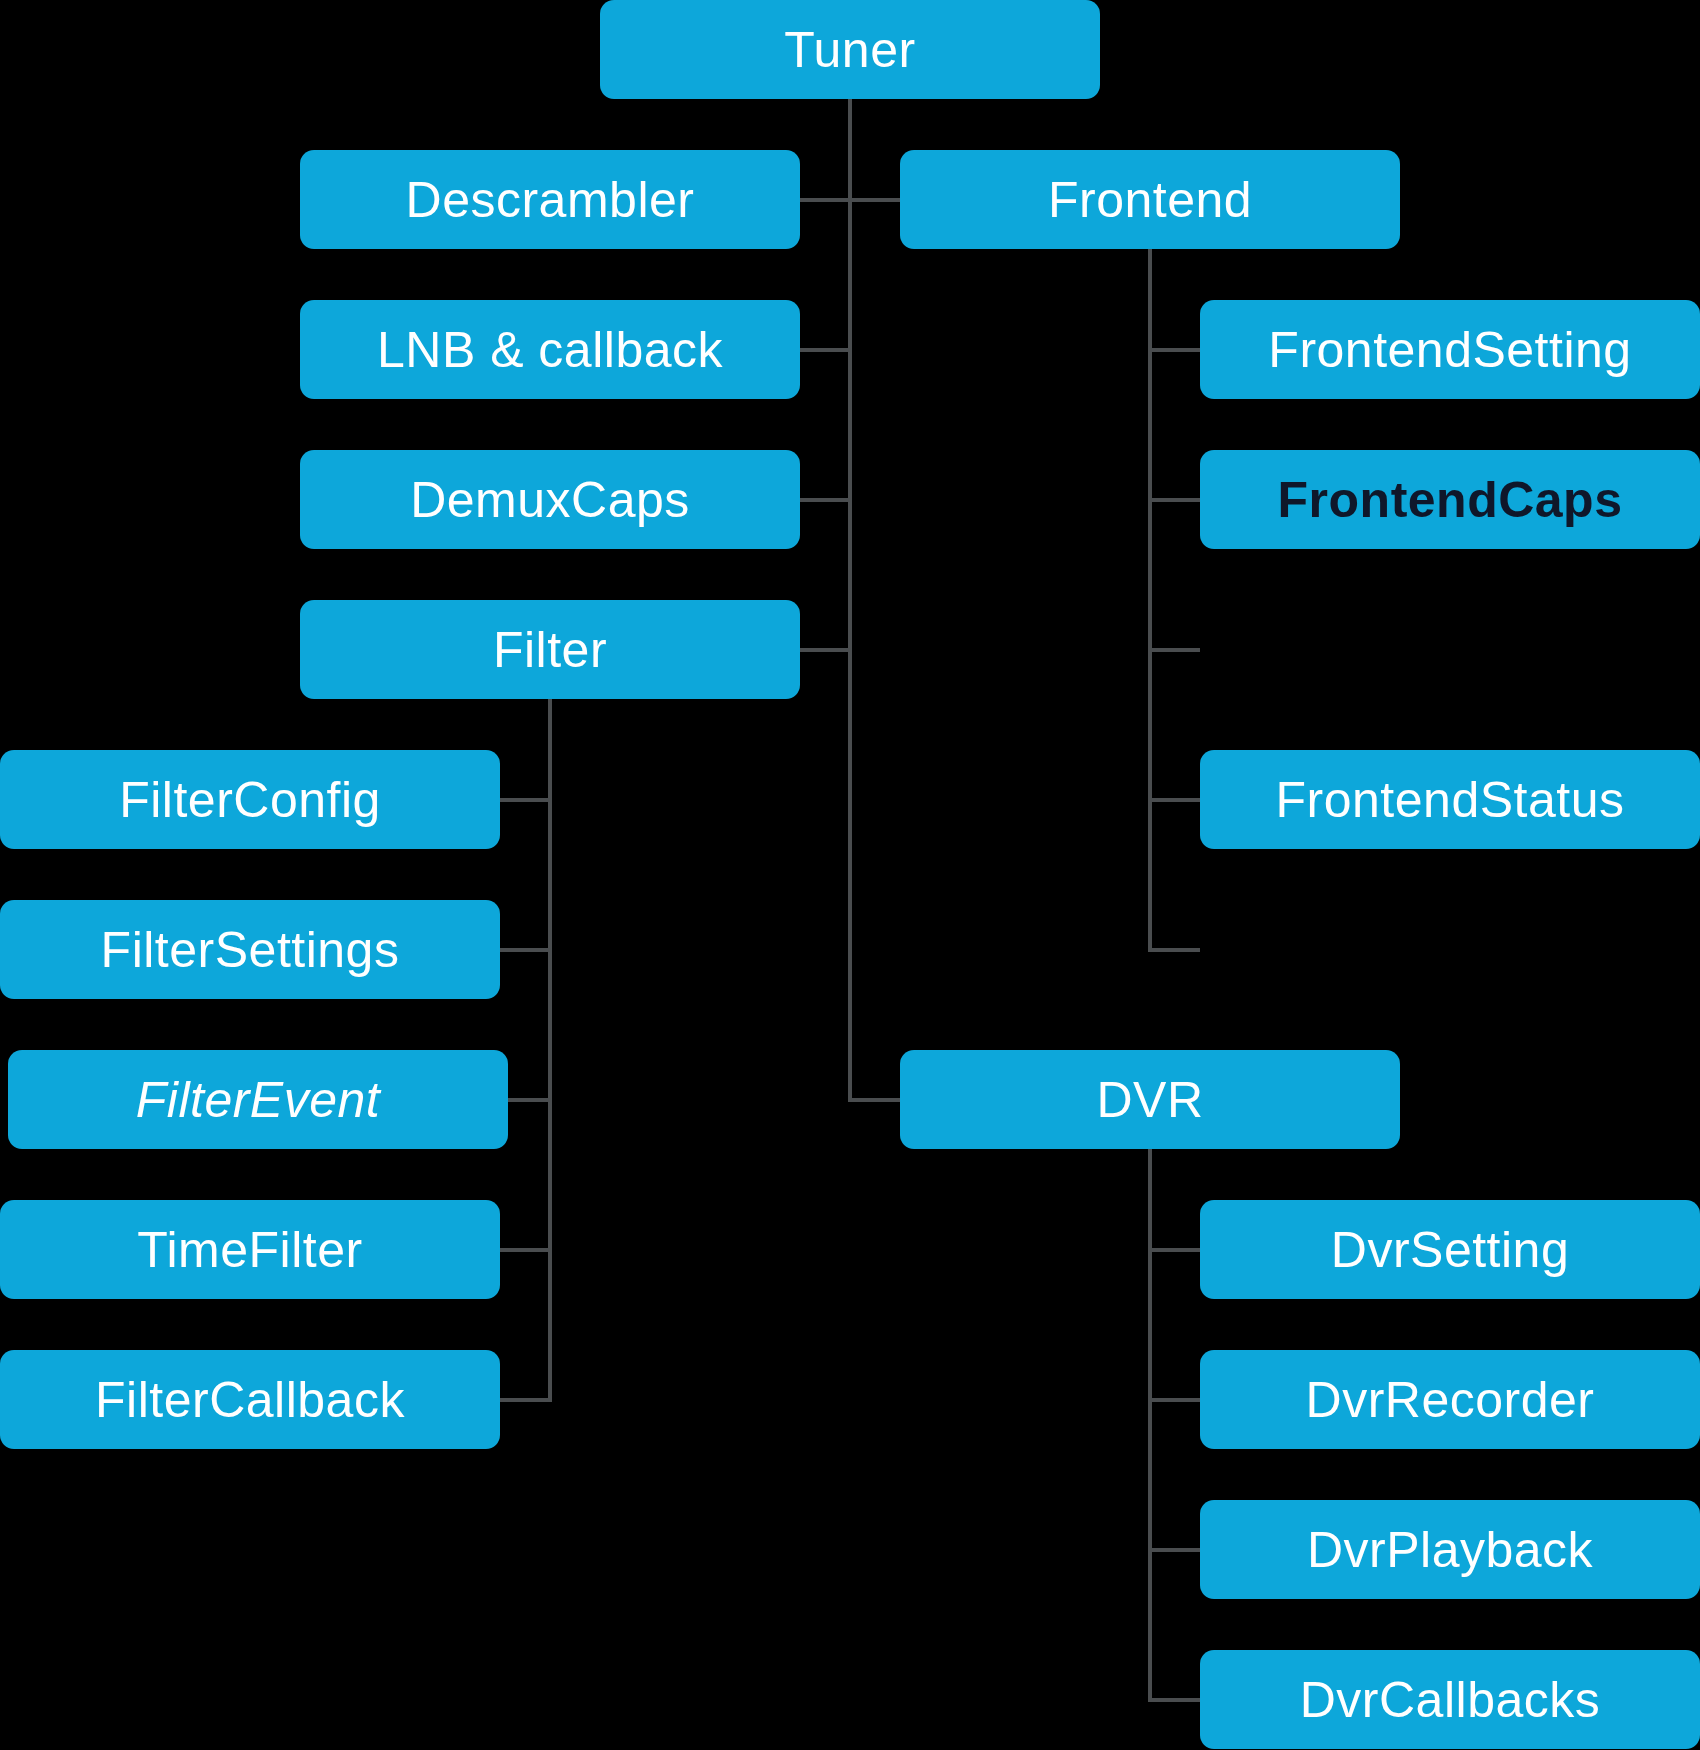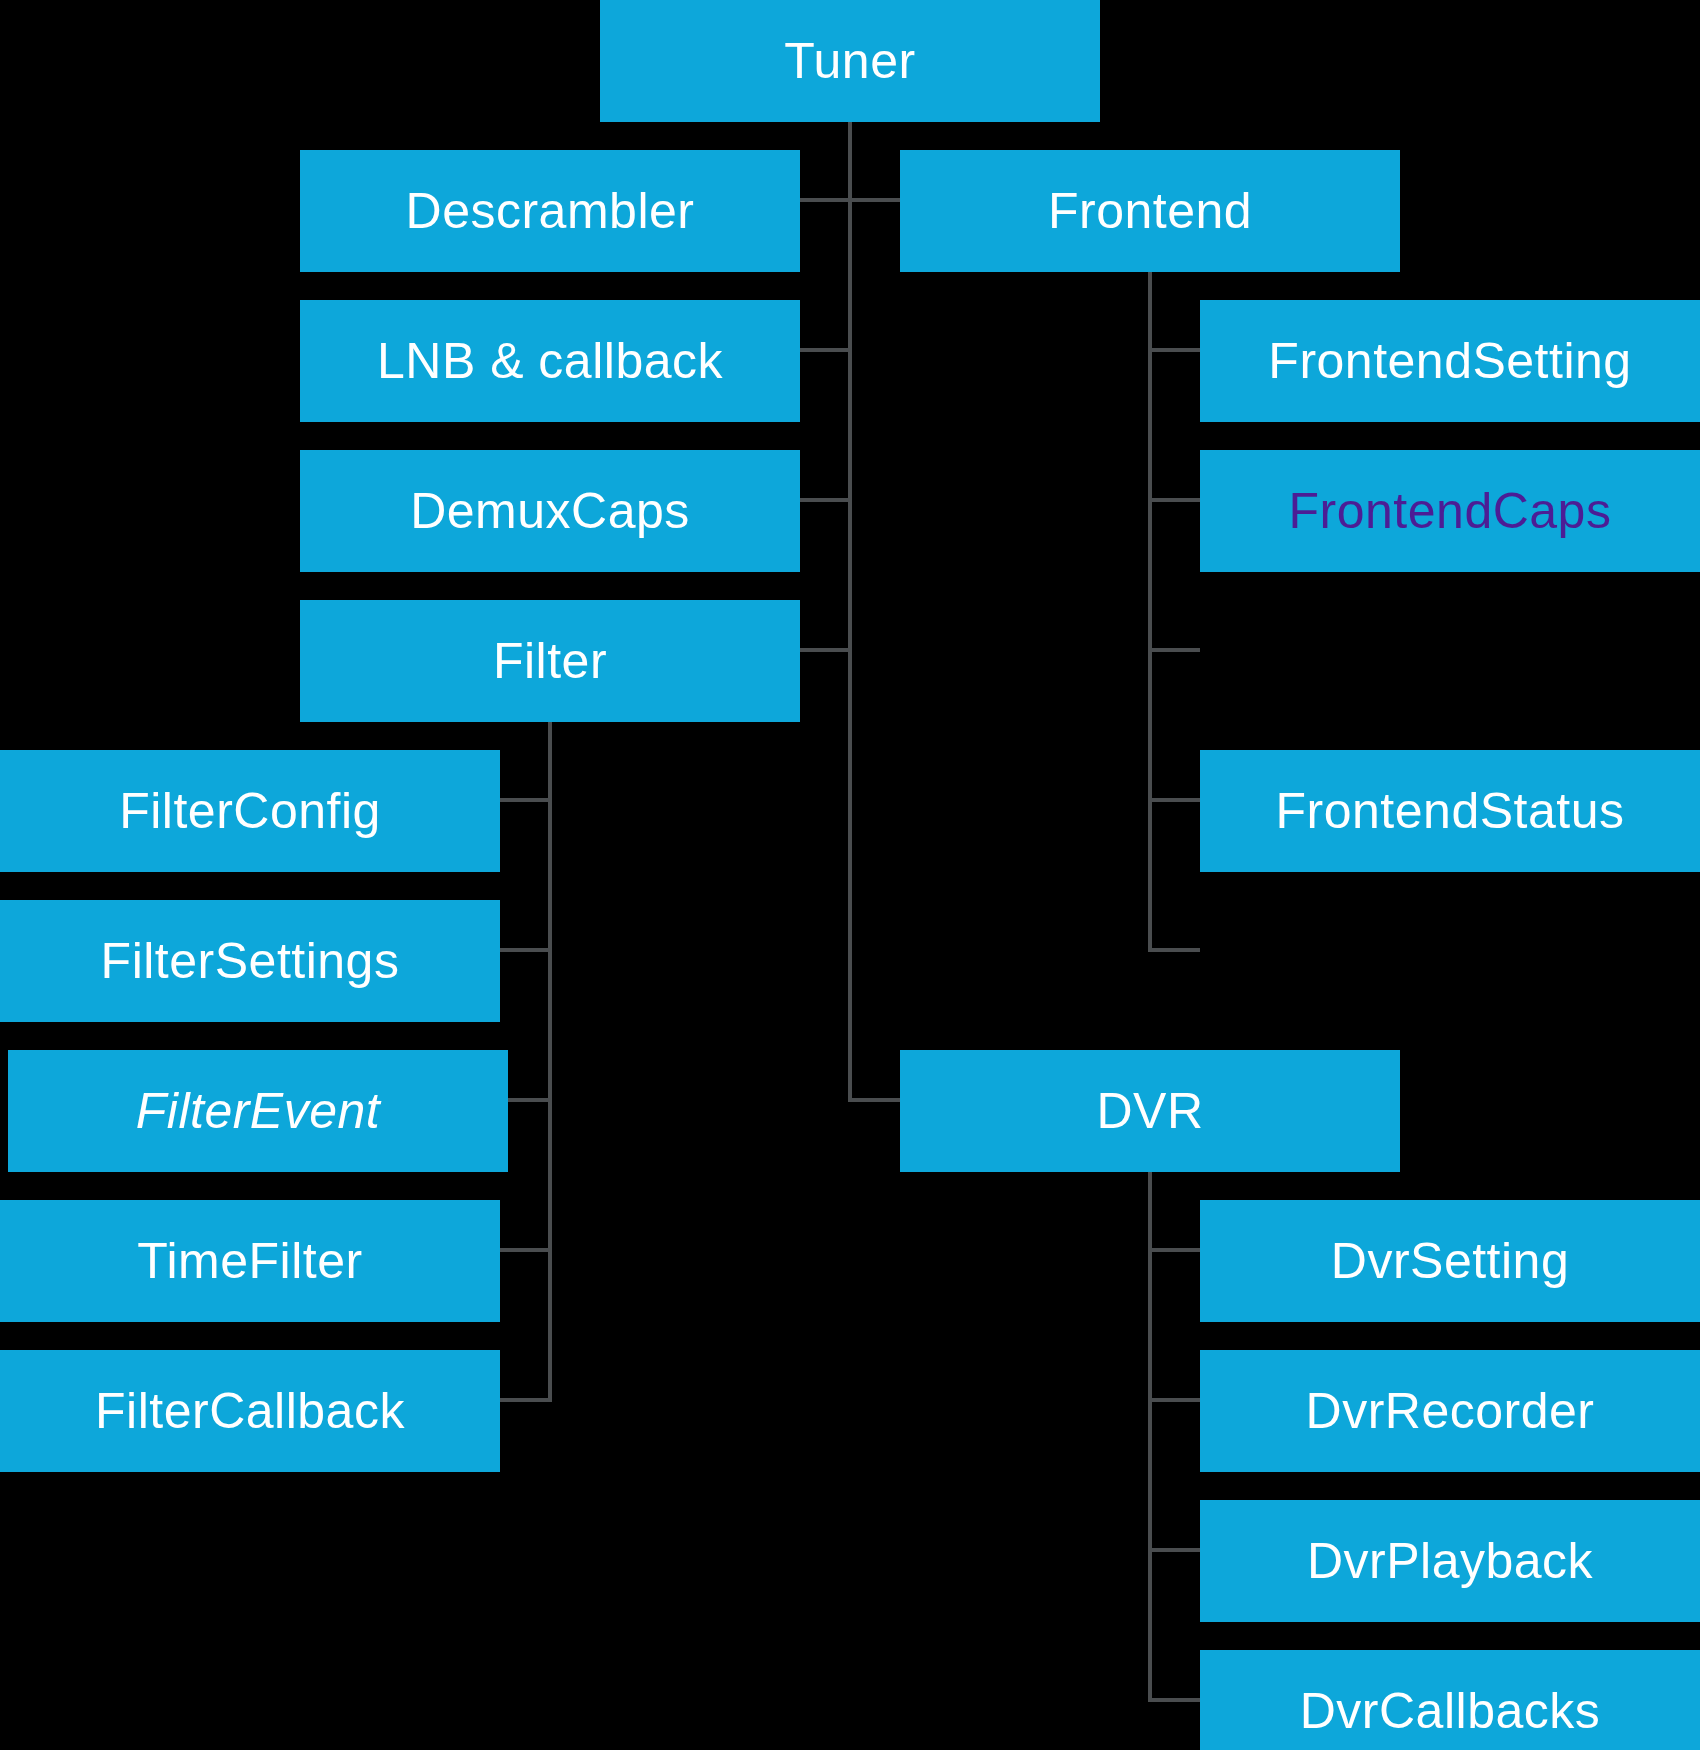--- a/index.html
+++ b/index.html
@@ -10,24 +10,25 @@
   #diagram {
     position: relative;
     width: 1700px;
     height: 1750px;
     overflow: hidden;
     font-family: "Liberation Sans", "DejaVu Sans", sans-serif;
   }
   .node {
     position: absolute;
     width: 500px;
-    height: 122px;
+    height: 99px;
     display: flex;
     align-items: center;
     justify-content: center;
+    border-radius: 14px;
   }
   .node .label {
     font-size: 50px;
     font-weight: 400;
     white-space: nowrap;
     letter-spacing: 0.5px;
   }
   .edge {
     position: absolute;
   }
@@ -72,21 +73,21 @@
     <div class="node" style="left: 300px; top: 300px; background: rgb(13, 167, 218);">
       <span class="label" style="color: rgb(255, 255, 255);">LNB &amp; callback</span>
     </div>
     <div class="node" style="left: 1200px; top: 300px; background: rgb(13, 167, 218);">
       <span class="label" style="color: rgb(255, 255, 255);">FrontendSetting</span>
     </div>
     <div class="node" style="left: 300px; top: 450px; background: rgb(13, 167, 218);">
       <span class="label" style="color: rgb(255, 255, 255);">DemuxCaps</span>
     </div>
     <div class="node" style="left: 1200px; top: 450px; background: rgb(13, 167, 218);">
-      <span class="label" style="color: #4c1d95;">FrontendCaps</span>
+      <span class="label" style="color: #0f172a; font-weight: bold;">FrontendCaps</span>
     </div>
     <div class="node" style="left: 300px; top: 600px; background: rgb(13, 167, 218);">
       <span class="label" style="color: rgb(255, 255, 255);">Filter</span>
     </div>
     <div class="node" style="left: 0px; top: 750px; background: rgb(13, 167, 218);">
       <span class="label" style="color: rgb(255, 255, 255);">FilterConfig</span>
     </div>
     <div class="node" style="left: 1200px; top: 750px; background: rgb(13, 167, 218);">
       <span class="label" style="color: rgb(255, 255, 255);">FrontendStatus</span>
     </div>

